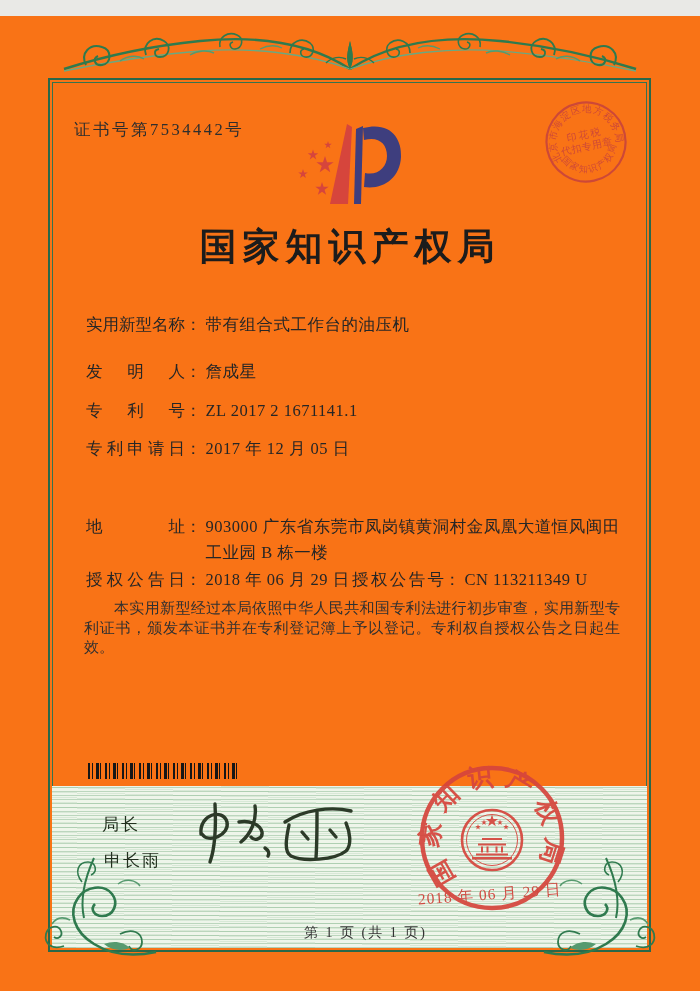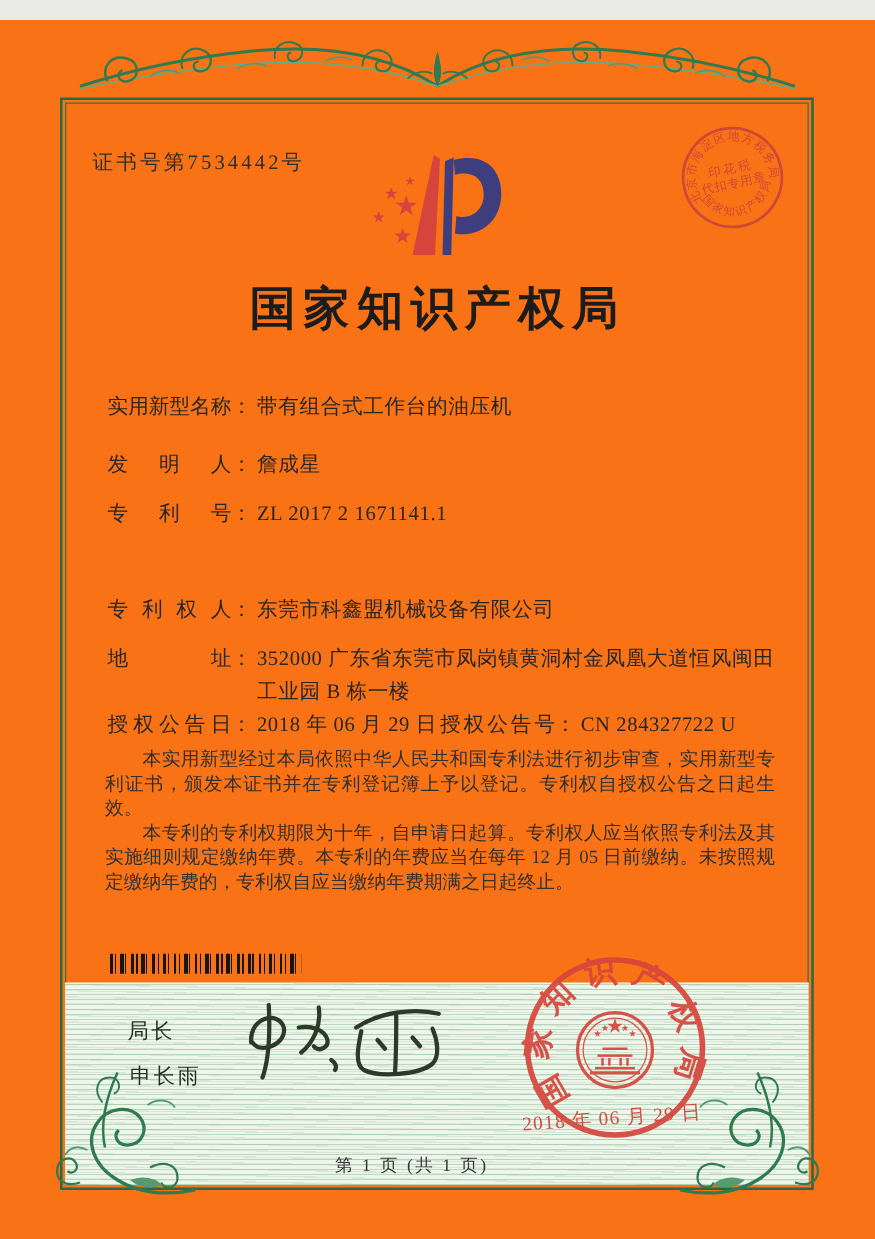--- a/index.html
+++ b/index.html
@@ -59,21 +59,21 @@
       #161616 4px 5px, rgba(0,0,0,0) 5px 8px,
       #161616 8px 11px, rgba(0,0,0,0) 11px 12px,
       #161616 12px 13px, rgba(0,0,0,0) 13px 17px);
   }
   .director-label{position:absolute;left:102px;top:797px;font-size:17px;letter-spacing:2px;color:#23301f;}
   .director-name{position:absolute;left:104px;top:833px;font-size:17px;letter-spacing:2px;color:#23301f;}
   .signature{position:absolute;left:185px;top:776px;width:185px;height:92px;}
   .seal{position:absolute;left:412px;top:738px;width:160px;height:176px;}
   .footer{
     position:absolute;left:48px;top:908px;width:563px;text-align:center;
-    font-size:14px;letter-spacing:2px;color:#333;
+    font-size:14px;letter-spacing:2px;color:#333;padding-left:36px;
   }
 </style>
 </head>
 <body>
 
 <div class="page">
 
   <svg class="ornament top-band" viewBox="0 0 600 54">
     <defs>
       <g id="tb" fill="none" stroke="#2f7a4e">
@@ -134,37 +134,36 @@
 
   <div class="frow" style="top:343px">
     <span class="flabel">发明人</span><span class="fcolon">：</span><span class="fvalue">詹成星</span>
   </div>
   <div class="frow" style="top:296px">
     <span class="flabel">实用新型名称</span><span class="fcolon">：</span><span class="fvalue">带有组合式工作台的油压机</span>
   </div>
   <div class="frow" style="top:382px">
     <span class="flabel">专利号</span><span class="fcolon">：</span><span class="fvalue">ZL 2017 2 1671141.1</span>
   </div>
-  <div class="frow" style="top:459px">
-    <span class="flabel">专利权人</span><span class="fcolon">：</span><span class="fvalue">东莞市科鑫盟机械设备有限公司</span>
+  <div class="frow" style="top:420px">
+    <span class="flabel">专利申请日</span><span class="fcolon">：</span><span class="fvalue">2017 年 12 月 05 日</span>
   </div>
   <div class="frow" style="top:498px">
-    <span class="flabel">地址</span><span class="fcolon">：</span><span class="fvalue multiline">352000 广东省东莞市凤岗镇黄洞村金凤凰大道恒风闽田
+    <span class="flabel">地址</span><span class="fcolon">：</span><span class="fvalue multiline">903000 广东省东莞市凤岗镇黄洞村金凤凰大道恒风闽田
 工业园 B 栋一楼</span>
   </div>
   <div class="frow" style="top:551px">
     <span class="flabel">授权公告日</span><span class="fcolon">：</span><span class="fvalue">2018 年 06 月 29 日</span>
     <span class="grant-right">
-      <span class="flabel">授权公告号</span><span class="fcolon">：</span><span class="fvalue">CN 284327722 U</span>
+      <span class="flabel">授权公告号</span><span class="fcolon">：</span><span class="fvalue">CN 113211349 U</span>
     </span>
   </div>
 
   <div class="paras">
     <p>本实用新型经过本局依照中华人民共和国专利法进行初步审查，实用新型专利证书，颁发本证书并在专利登记簿上予以登记。专利权自授权公告之日起生效。</p>
-    <p>本专利的专利权期限为十年，自申请日起算。专利权人应当依照专利法及其实施细则规定缴纳年费。本专利的年费应当在每年 12 月 05 日前缴纳。未按照规定缴纳年费的，专利权自应当缴纳年费期满之日起终止。</p>
   </div>
 
   <div class="barcode"></div>
 
   <div class="director-label">局长</div>
   <div class="director-name">申长雨</div>
 
   <svg class="signature" viewBox="0 0 185 92">
     <g fill="none" stroke="#2c3a28" stroke-width="3.4" stroke-linecap="round">
       <path d="M16,42 C14,22 38,16 42,30 C45,43 23,52 17,42"></path>

